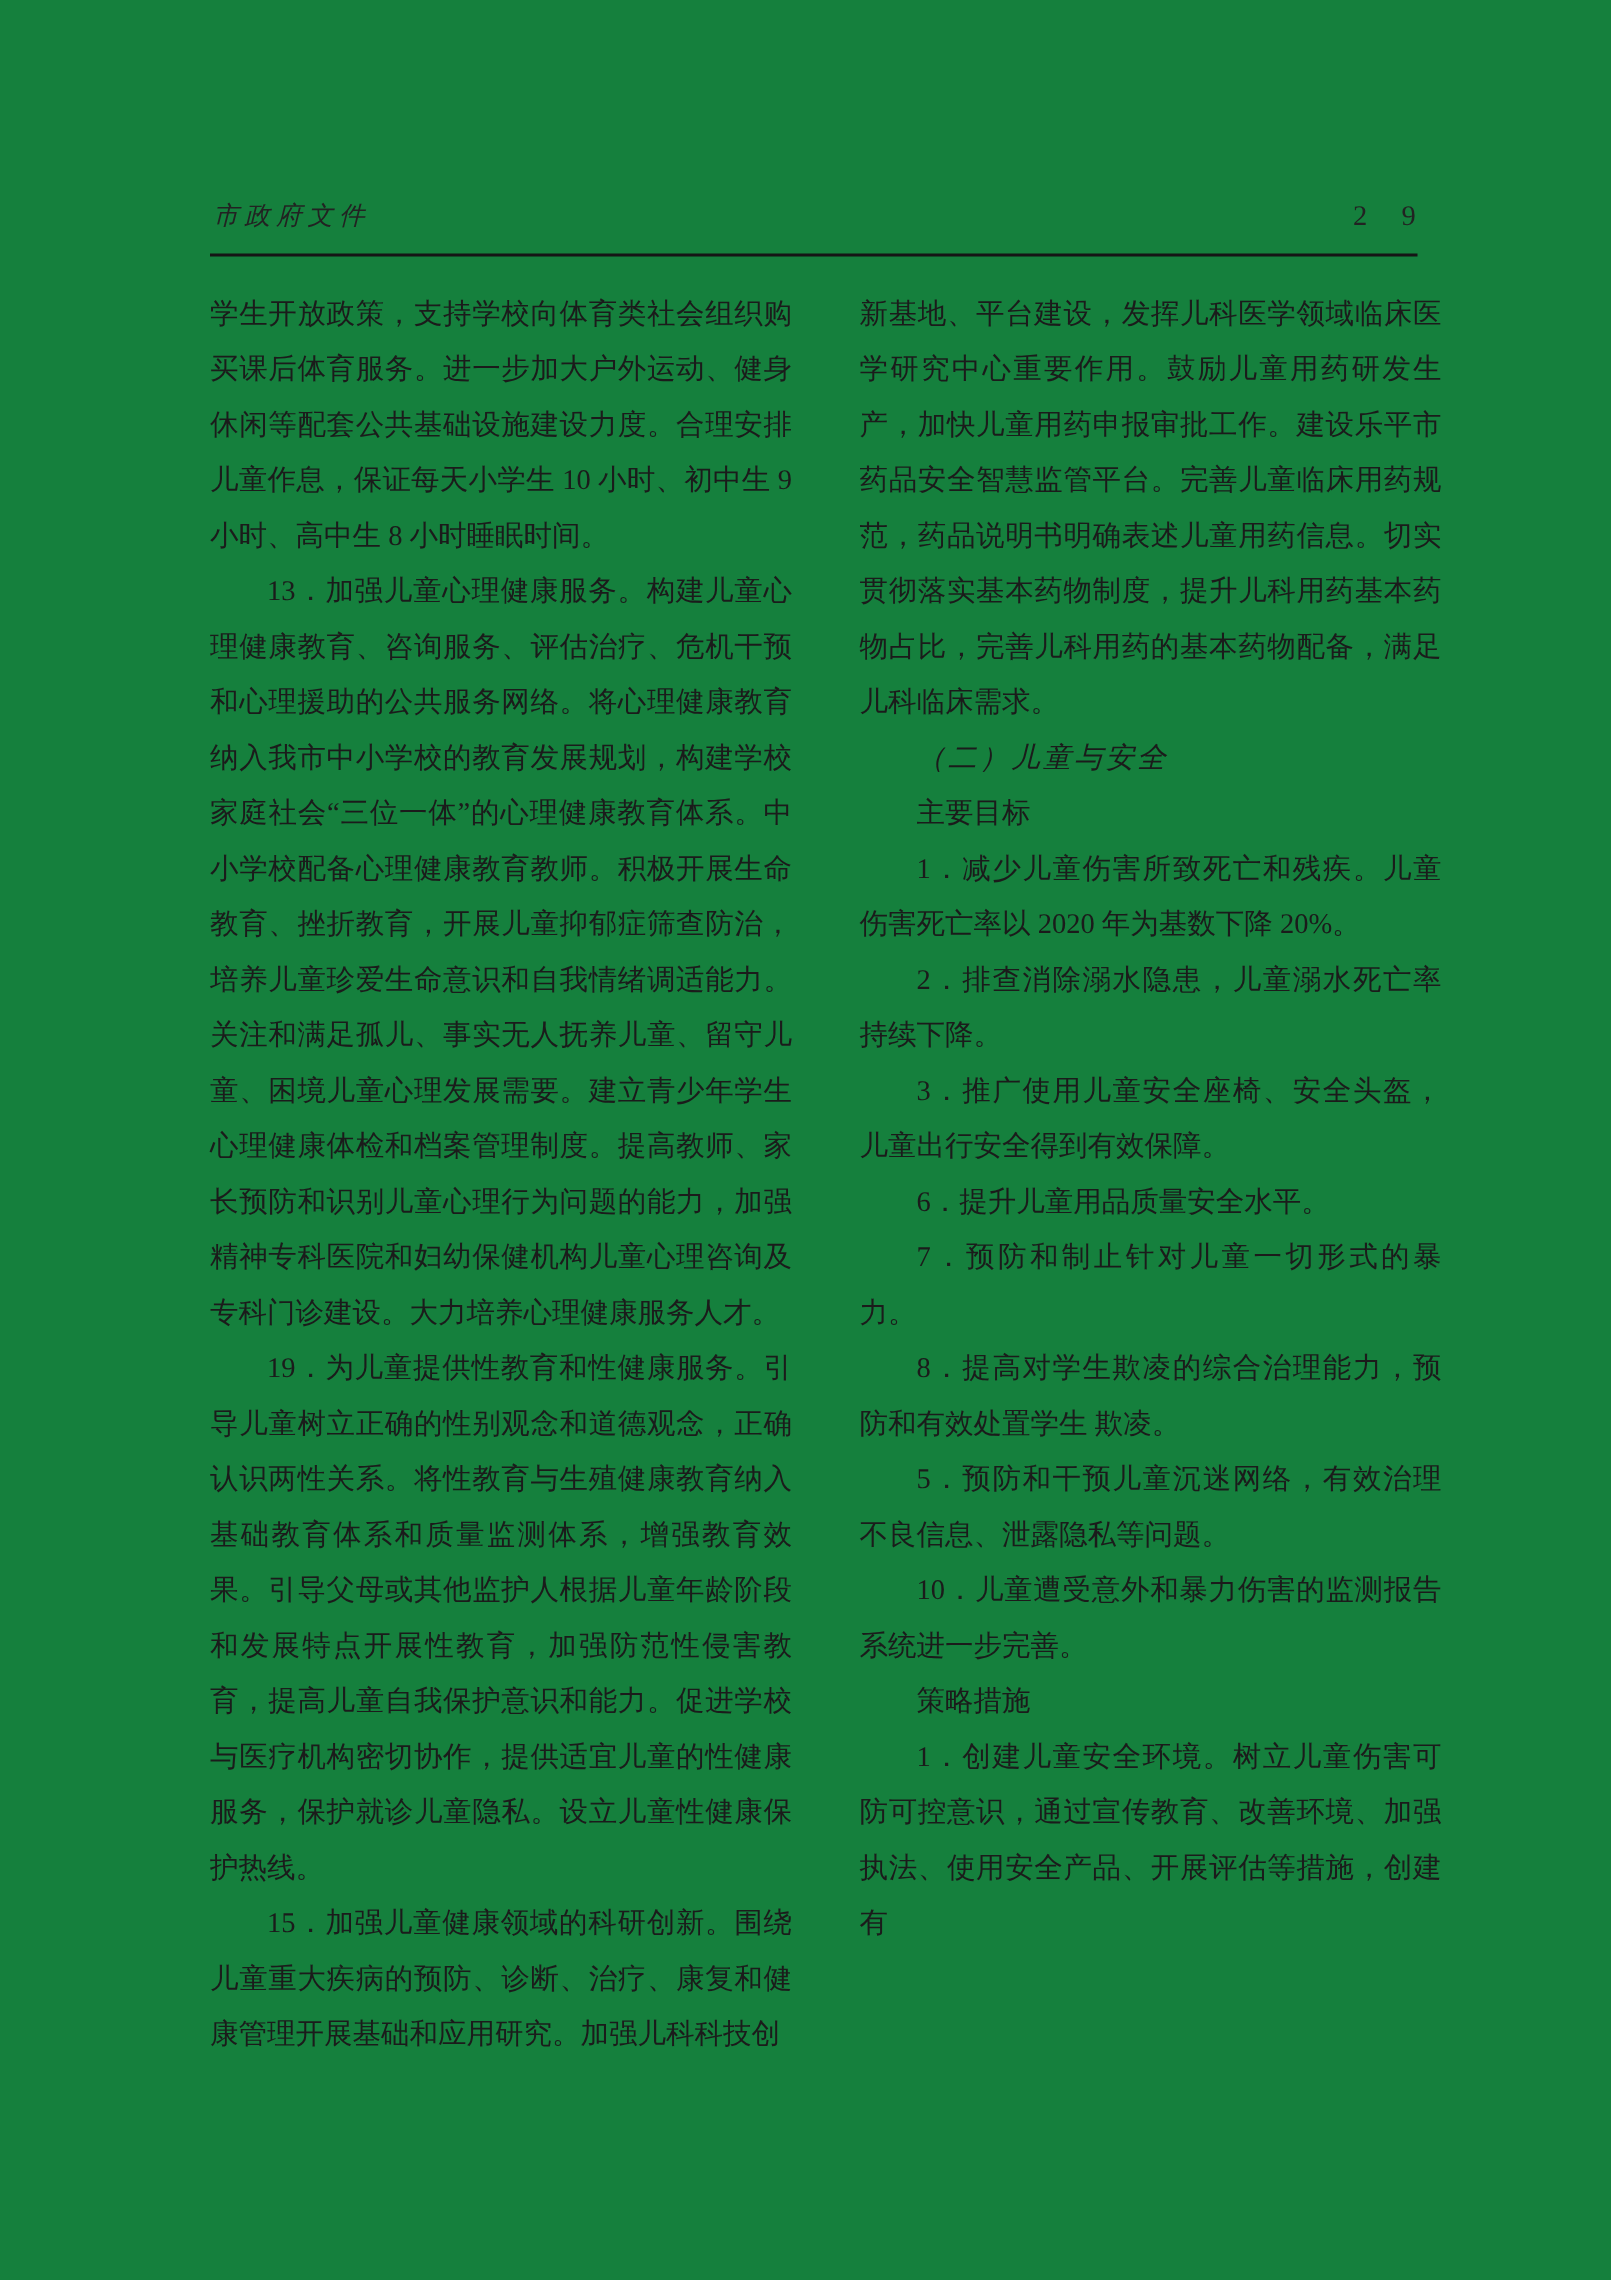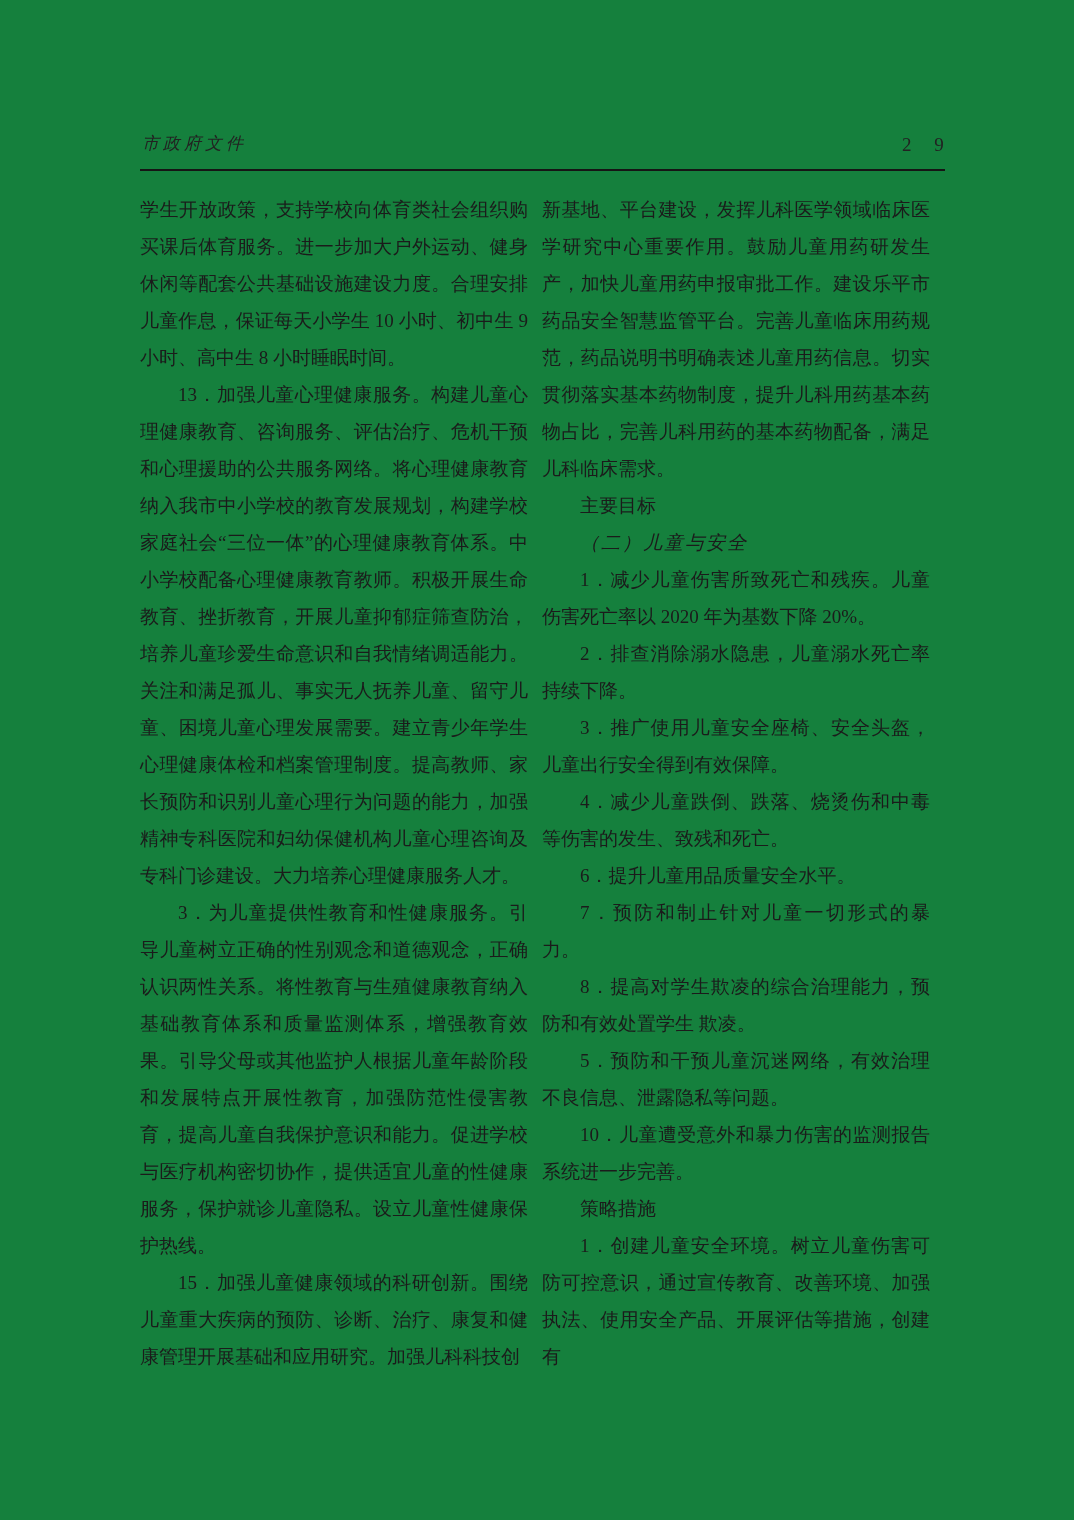--- a/index.html
+++ b/index.html
@@ -43,21 +43,21 @@
     width: 805px;
     height: 2px;
     background: #151515;
   }
   .columns {
     position: absolute;
     left: 140px;
     top: 191px;
     width: 805px;
     display: flex;
-    gap: 14px;
+    gap: 45px;
   }
   .column {
     width: 388px;
     flex: 0 0 388px;
   }
   .column p {
     margin: 0;
     font-size: 19px;
     line-height: 37px;
     text-align: justify;
@@ -77,31 +77,30 @@
 
 <div class="page">
   <div class="header-title">市政府文件</div>
   <div class="page-number">2 9</div>
   <div class="header-rule"></div>
 
   <div class="columns">
     <div class="column">
         <p>学生开放政策，支持学校向体育类社会组织购买课后体育服务。进一步加大户外运动、健身休闲等配套公共基础设施建设力度。合理安排儿童作息，保证每天小学生 10 小时、初中生 9 小时、高中生 8 小时睡眠时间。</p>
         <p class="indent">13．加强儿童心理健康服务。构建儿童心理健康教育、咨询服务、评估治疗、危机干预和心理援助的公共服务网络。将心理健康教育纳入我市中小学校的教育发展规划，构建学校家庭社会“三位一体”的心理健康教育体系。中小学校配备心理健康教育教师。积极开展生命教育、挫折教育，开展儿童抑郁症筛查防治，培养儿童珍爱生命意识和自我情绪调适能力。关注和满足孤儿、事实无人抚养儿童、留守儿童、困境儿童心理发展需要。建立青少年学生心理健康体检和档案管理制度。提高教师、家长预防和识别儿童心理行为问题的能力，加强精神专科医院和妇幼保健机构儿童心理咨询及专科门诊建设。大力培养心理健康服务人才。</p>
-        <p class="indent">3．为儿童提供性教育和性健康服务。引导儿童树立正确的性别观念和道德观念，正确认识两性关系。将性教育与生殖健康教育纳入基础教育体系和质量监测体系，增强教育效果。引导父母或其他监护人根据儿童年龄阶段和发展特点开展性教育，加强防范性侵害教育，提高儿童自我保护意识和能力。促进学校与医疗机构密切协作，提供适宜儿童的性健康服务，保护就诊儿童隐私。设立儿童性健康保护热线。</p>
+        <p class="indent">19．为儿童提供性教育和性健康服务。引导儿童树立正确的性别观念和道德观念，正确认识两性关系。将性教育与生殖健康教育纳入基础教育体系和质量监测体系，增强教育效果。引导父母或其他监护人根据儿童年龄阶段和发展特点开展性教育，加强防范性侵害教育，提高儿童自我保护意识和能力。促进学校与医疗机构密切协作，提供适宜儿童的性健康服务，保护就诊儿童隐私。设立儿童性健康保护热线。</p>
         <p class="indent">15．加强儿童健康领域的科研创新。围绕儿童重大疾病的预防、诊断、治疗、康复和健康管理开展基础和应用研究。加强儿科科技创</p>
       </div>
     <div class="column">
         <p>新基地、平台建设，发挥儿科医学领域临床医学研究中心重要作用。鼓励儿童用药研发生产，加快儿童用药申报审批工作。建设乐平市药品安全智慧监管平台。完善儿童临床用药规范，药品说明书明确表述儿童用药信息。切实贯彻落实基本药物制度，提升儿科用药基本药物占比，完善儿科用药的基本药物配备，满足儿科临床需求。</p>
+        <p class="indent kai">（二）儿童与安全</p>
         <p class="indent">主要目标</p>
-        <p class="indent kai">（二）儿童与安全</p>
         <p class="indent">1．减少儿童伤害所致死亡和残疾。儿童伤害死亡率以 2020 年为基数下降 20%。</p>
         <p class="indent">2．排查消除溺水隐患，儿童溺水死亡率持续下降。</p>
         <p class="indent">3．推广使用儿童安全座椅、安全头盔，儿童出行安全得到有效保障。</p>
-        <p class="indent">4．减少儿童跌倒、跌落、烧烫伤和中毒等伤害的发生、致残和死亡。</p>
         <p class="indent">6．提升儿童用品质量安全水平。</p>
         <p class="indent">7．预防和制止针对儿童一切形式的暴力。</p>
         <p class="indent">8．提高对学生欺凌的综合治理能力，预防和有效处置学生 欺凌。</p>
         <p class="indent">5．预防和干预儿童沉迷网络，有效治理不良信息、泄露隐私等问题。</p>
         <p class="indent">10．儿童遭受意外和暴力伤害的监测报告系统进一步完善。</p>
         <p class="indent">策略措施</p>
         <p class="indent">1．创建儿童安全环境。树立儿童伤害可防可控意识，通过宣传教育、改善环境、加强执法、使用安全产品、开展评估等措施，创建有</p>
       </div>
   </div>
 </div>

